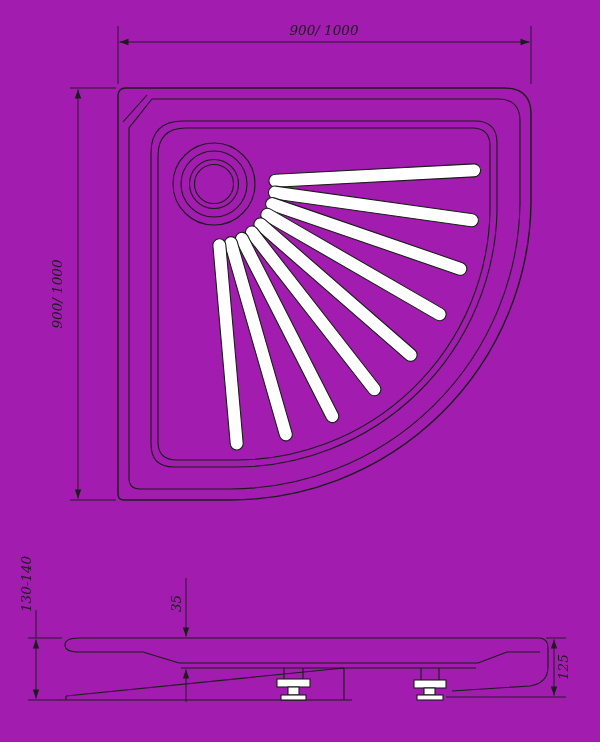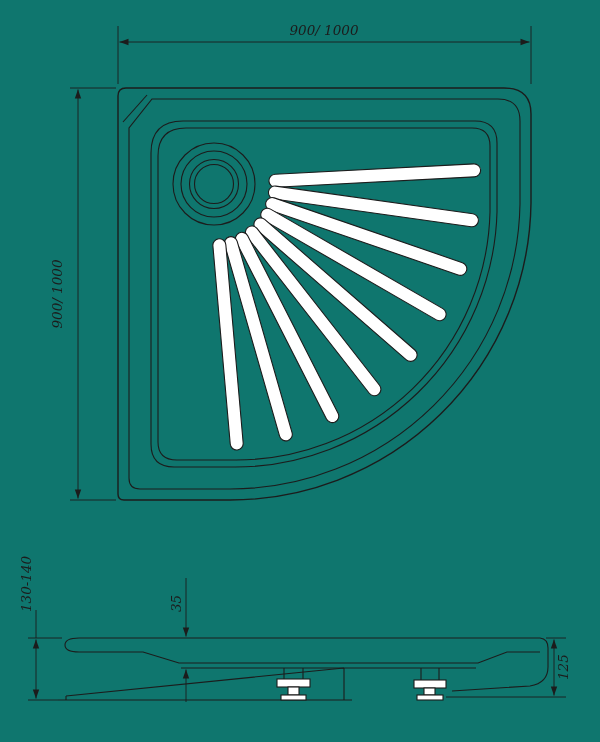--- a/index.html
+++ b/index.html
@@ -1,16 +1,16 @@
 <!DOCTYPE html>
 <html><head>
 <meta charset="utf-8">
 <style>
   html,body{margin:0;padding:0;background:#ffffff;}
-  .canvas{position:relative;width:600px;height:742px;background:#0f766e;overflow:hidden;}
+  .canvas{position:relative;width:600px;height:742px;background:#a21caf;overflow:hidden;}
   svg{display:block;}
   .outline{fill:none;stroke:#1c1c1c;stroke-width:1.4;}
   .thin{fill:none;stroke:#1c1c1c;stroke-width:1.1;}
   .rib{fill:#ffffff;stroke:#1c1c1c;stroke-width:1.1;}
   .part{fill:#ffffff;stroke:#1c1c1c;stroke-width:1.1;}
   .dim{fill:none;stroke:#1c1c1c;stroke-width:0.9;}
   text{font-family:"DejaVu Serif",serif;font-style:italic;font-size:13.5px;fill:#1c1c1c;}
 </style>
 </head>
 <body>

